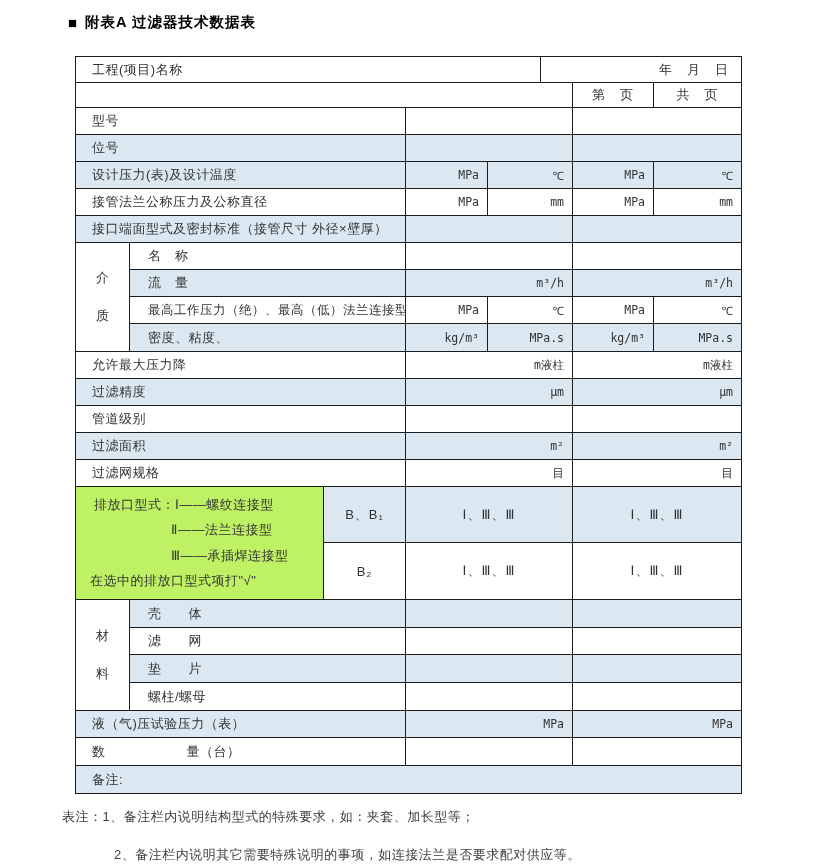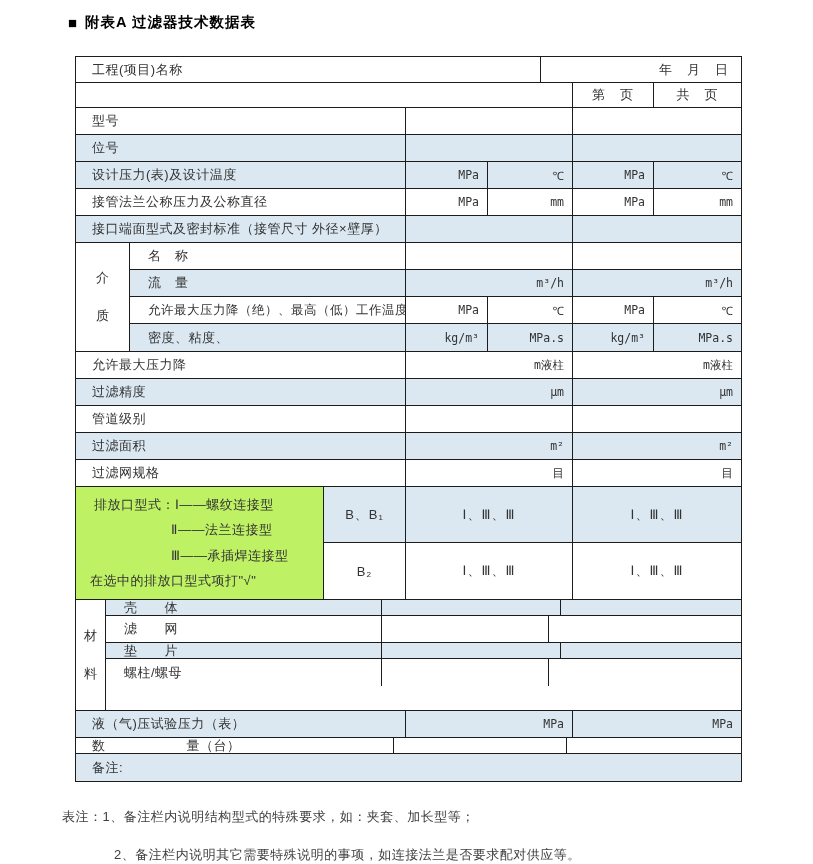--- a/index.html
+++ b/index.html
@@ -20,21 +20,21 @@
   .group{display:flex;border-bottom:1px solid var(--border,#1c1c1c);box-sizing:border-box;}
   .grouprows{flex:1;display:flex;flex-direction:column;}
   .cell{display:flex;align-items:center;border-right:1px solid var(--border,#1c1c1c);
     box-sizing:border-box;overflow:hidden;white-space:nowrap;}
   .end{border-right:none !important;}
   
   .wA{width:54px;} .wB{width:276px;} .wAB{width:330px;} .wC{width:82px;} .wD{width:85px;}
   .wE{width:81px;} .wF{width:87px;} .wCD{width:167px;} .wEF{width:168px;}
   .wABCD{width:497px;} .wDL{width:248px;} .wFull{width:665px;}
   
-  .h25{height:25px;font-family:Liberation Serif, serif;} .h26{height:26px;gap:43px;} .h27{height:27px;} .h28{height:16px;gap:12px;} .h56{height:56px;}
+  .h25{height:25px;font-family:Liberation Serif, serif;} .h26{height:26px;gap:43px;} .h27{height:27px;} .h28{height:28px;} .h56{height:56px;}
   
   .lab{padding-left:16px;letter-spacing:0.5px;}
   .sublab{padding-left:18px;letter-spacing:0.5px;}
   .unit{justify-content:flex-end;padding-right:8px;
     font-family:"DejaVu Sans Mono",monospace;font-size:11.5px;letter-spacing:0;}
   .ctr{justify-content:center;letter-spacing:1px;}
   .rt{justify-content:flex-end;padding-right:12px;letter-spacing:1px;}
   .tint{background:var(--row-tint,#dbe8f1);}
   
   .glabel{display:flex;flex-direction:column;align-items:center;justify-content:space-evenly;
@@ -116,21 +116,21 @@
           <div class="cell sublab wB">名　称</div>
           <div class="cell wCD"></div>
           <div class="cell wEF end"></div>
         </div>
         <div class="row h27 tint">
           <div class="cell sublab wB">流　量</div>
           <div class="cell unit wCD">m³/h</div>
           <div class="cell unit wEF end">m³/h</div>
         </div>
         <div class="row h27">
-          <div class="cell sublab wB" style="font-size:12.5px;">允许最大压力降（绝）、最高（低）工作温度</div>
+          <div class="cell sublab wB" style="font-size:12.5px;">最高工作压力（绝）、最高（低）法兰连接型</div>
           <div class="cell unit wC">MPa</div>
           <div class="cell unit wD">℃</div>
           <div class="cell unit wE">MPa</div>
           <div class="cell unit wF end">℃</div>
         </div>
         <div class="row h27 tint">
           <div class="cell sublab wB">密度、粘度、</div>
           <div class="cell unit wC">kg/m³</div>
           <div class="cell unit wD">MPa.s</div>
           <div class="cell unit wE">kg/m³</div>

